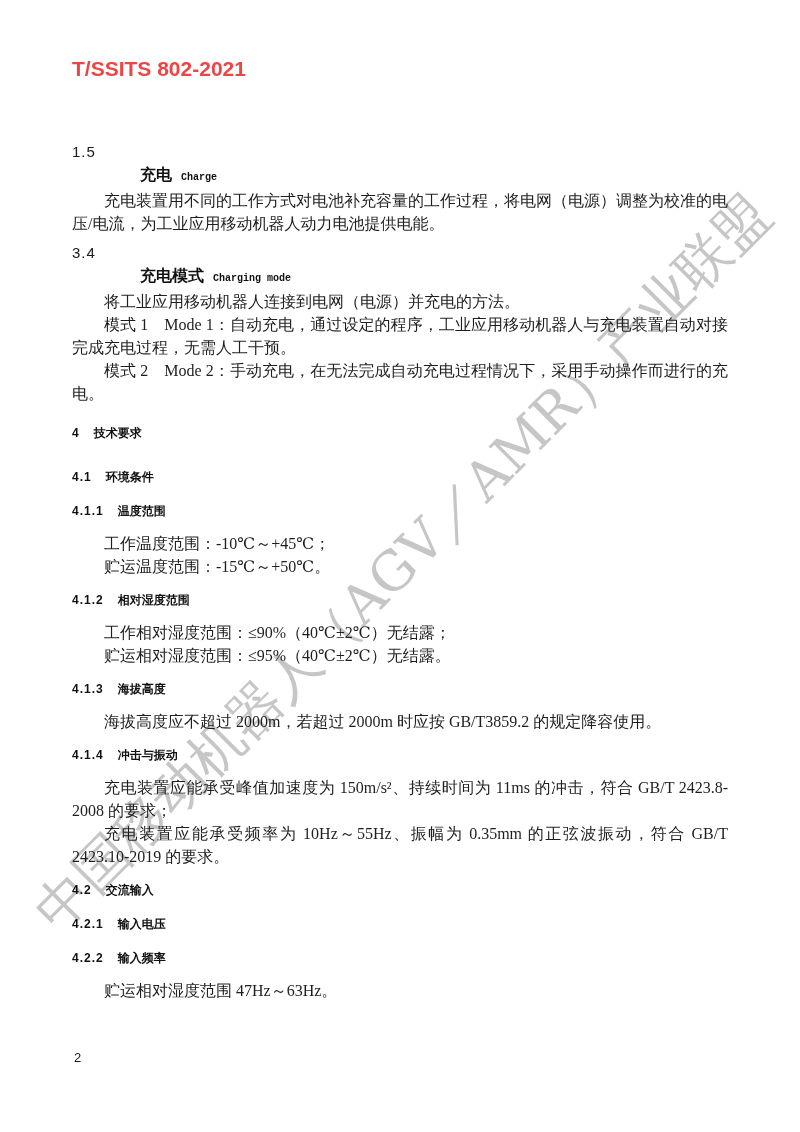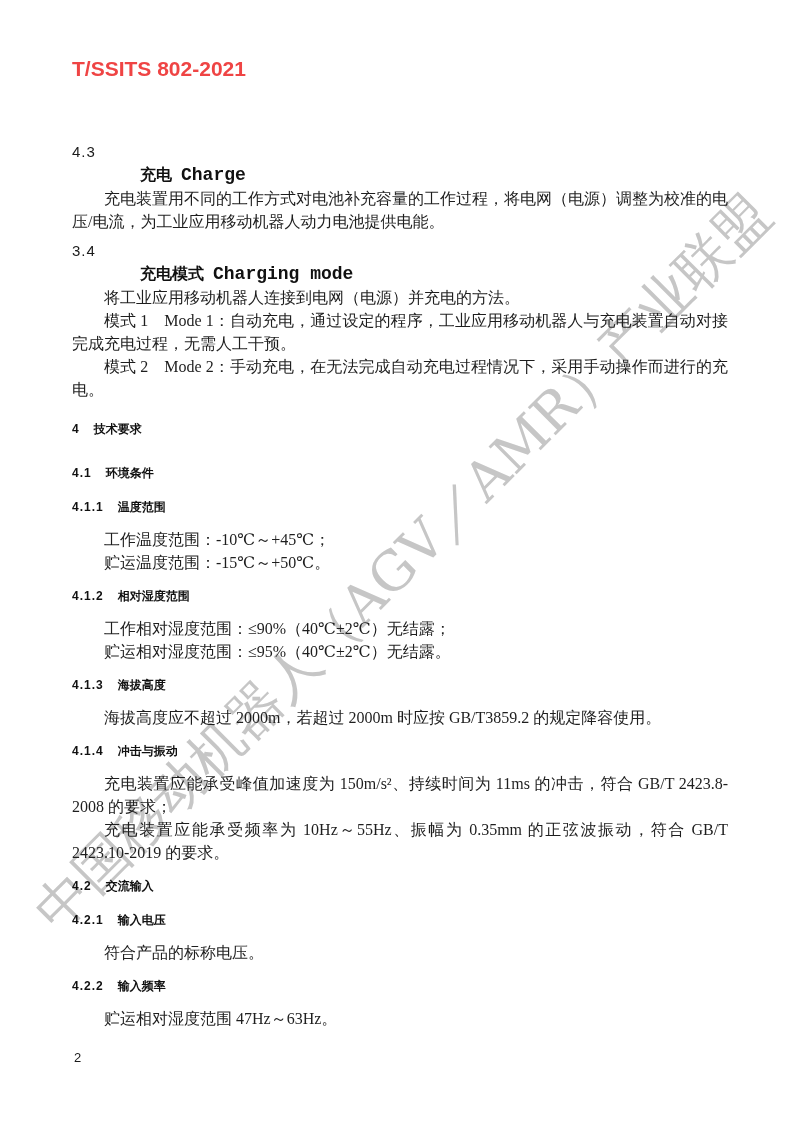--- a/index.html
+++ b/index.html
@@ -51,21 +51,21 @@
   .term-line { text-indent: 2em; }
   .term-zh {
     font-family: "Liberation Sans", "DejaVu Sans", sans-serif;
     font-weight: 700;
     color: #111111;
     margin-left: 36px;
   }
   .term-en {
     font-family: "Liberation Mono", "DejaVu Sans Mono", monospace;
     font-weight: 600;
-    font-size: 18px;
+    font-size: 10px;
     margin-left: 9px;
     color: #111111;
   }
   .body-para {
     text-indent: 2em;
     text-align: justify;
   }
   .after-heading { margin-top: 9px; }
   .heading {
     margin-top: 11px;
@@ -96,21 +96,21 @@
 <body>
 
 <div class="page">
 
   <div class="watermark" style="color: rgb(198, 198, 198);">中国移动机器人（AGV／AMR）产业联盟</div>
 
   <div class="content">
 
     <div class="doc-header">T/SSITS 802-2021</div>
 
-    <p class="clause-num first-clause">4.3</p>
+    <p class="clause-num first-clause">1.5</p>
     <p class="term-line">
       <span class="term-zh">充电</span><span class="term-en">Charge</span>
     </p>
     <p class="body-para">充电装置用不同的工作方式对电池补充容量的工作过程，将电网（电源）调整为校准的电压/电流，为工业应用移动机器人动力电池提供电能。</p>
 
     <p class="clause-num mt6">3.4</p>
     <p class="term-line">
       <span class="term-zh">充电模式</span><span class="term-en">Charging mode</span>
     </p>
     <p class="body-para">将工业应用移动机器人连接到电网（电源）并充电的方法。</p>
@@ -148,21 +148,20 @@
     <p class="body-para after-heading">充电装置应能承受峰值加速度为 150m/s²、持续时间为 11ms 的冲击，符合 GB/T 2423.8-2008 的要求；</p>
     <p class="body-para">充电装置应能承受频率为 10Hz～55Hz、振幅为 0.35mm 的正弦波振动，符合 GB/T 2423.10-2019 的要求。</p>
 
     <p class="heading">
       <span class="h-num">4.2</span><span class="h-title">交流输入</span>
     </p>
 
     <p class="heading">
       <span class="h-num">4.2.1</span><span class="h-title">输入电压</span>
     </p>
-    <p class="body-para after-heading">符合产品的标称电压。</p>
 
     <p class="heading">
       <span class="h-num">4.2.2</span><span class="h-title">输入频率</span>
     </p>
     <p class="body-para after-heading">贮运相对湿度范围 47Hz～63Hz。</p>
 
   </div>
 
   <div class="page-number">2</div>
 

